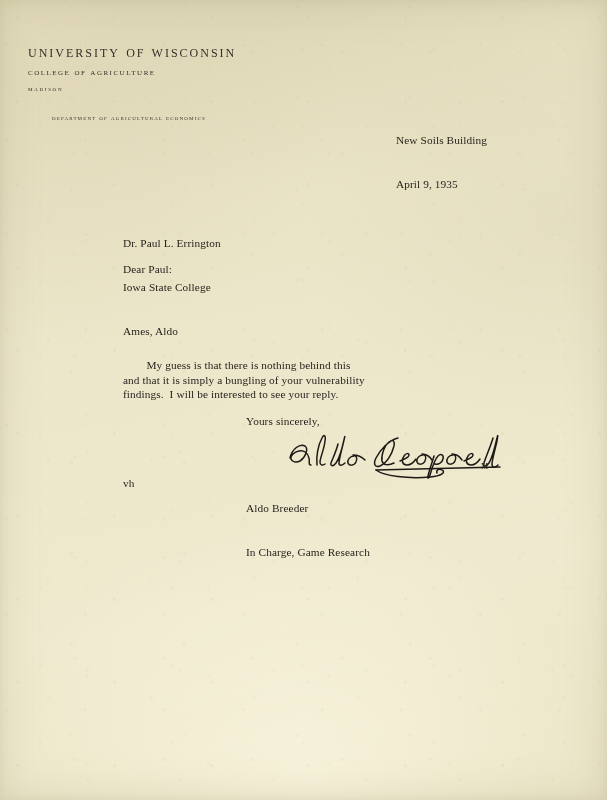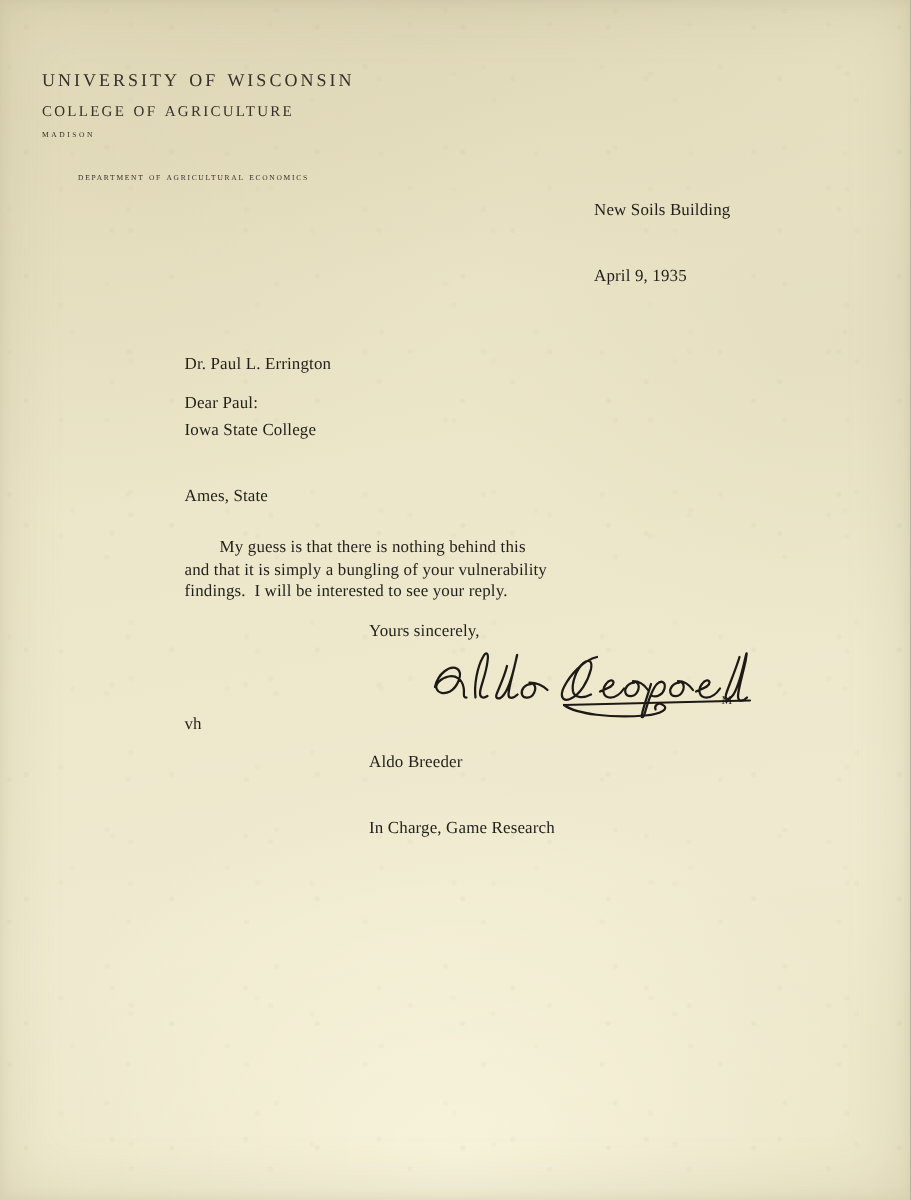--- a/index.html
+++ b/index.html
@@ -59,21 +59,21 @@
   .lh-university {
     top: 42px;
     font-size: 16.5px;
     letter-spacing: 2.0px;
     font-variant: small-caps;
     text-transform: lowercase;
   }
   .lh-university::first-letter { font-size: 1em; }
   .lh-college {
     top: 66px;
-    font-size: 14px;
+    font-size: 10px;
     letter-spacing: 1.5px;
     font-variant: small-caps;
     text-transform: lowercase;
   }
   .lh-madison {
     top: 84px;
     font-size: 7.5px;
     letter-spacing: 1.7px;
     font-variant: small-caps;
     text-transform: lowercase;
@@ -165,21 +165,21 @@
   <div class="department">Department of Agricultural Economics</div>
 
   <div class="tw datecorner">
     <div>New Soils Building</div>
     <div>April 9, 1935</div>
   </div>
 
   <div class="tw addressee">
     <div>Dr. Paul L. Errington</div>
     <div>Iowa State College</div>
-    <div>Ames, State</div>
+    <div>Ames, Aldo</div>
   </div>
 
   <div class="tw salutation">Dear Paul:</div>
 
   <div class="tw para2">        My guess is that there is nothing behind this
 and that it is simply a bungling of your vulnerability
 findings.  I will be interested to see your reply.</div>
 
   <div class="tw closing">Yours sincerely,</div>
 

